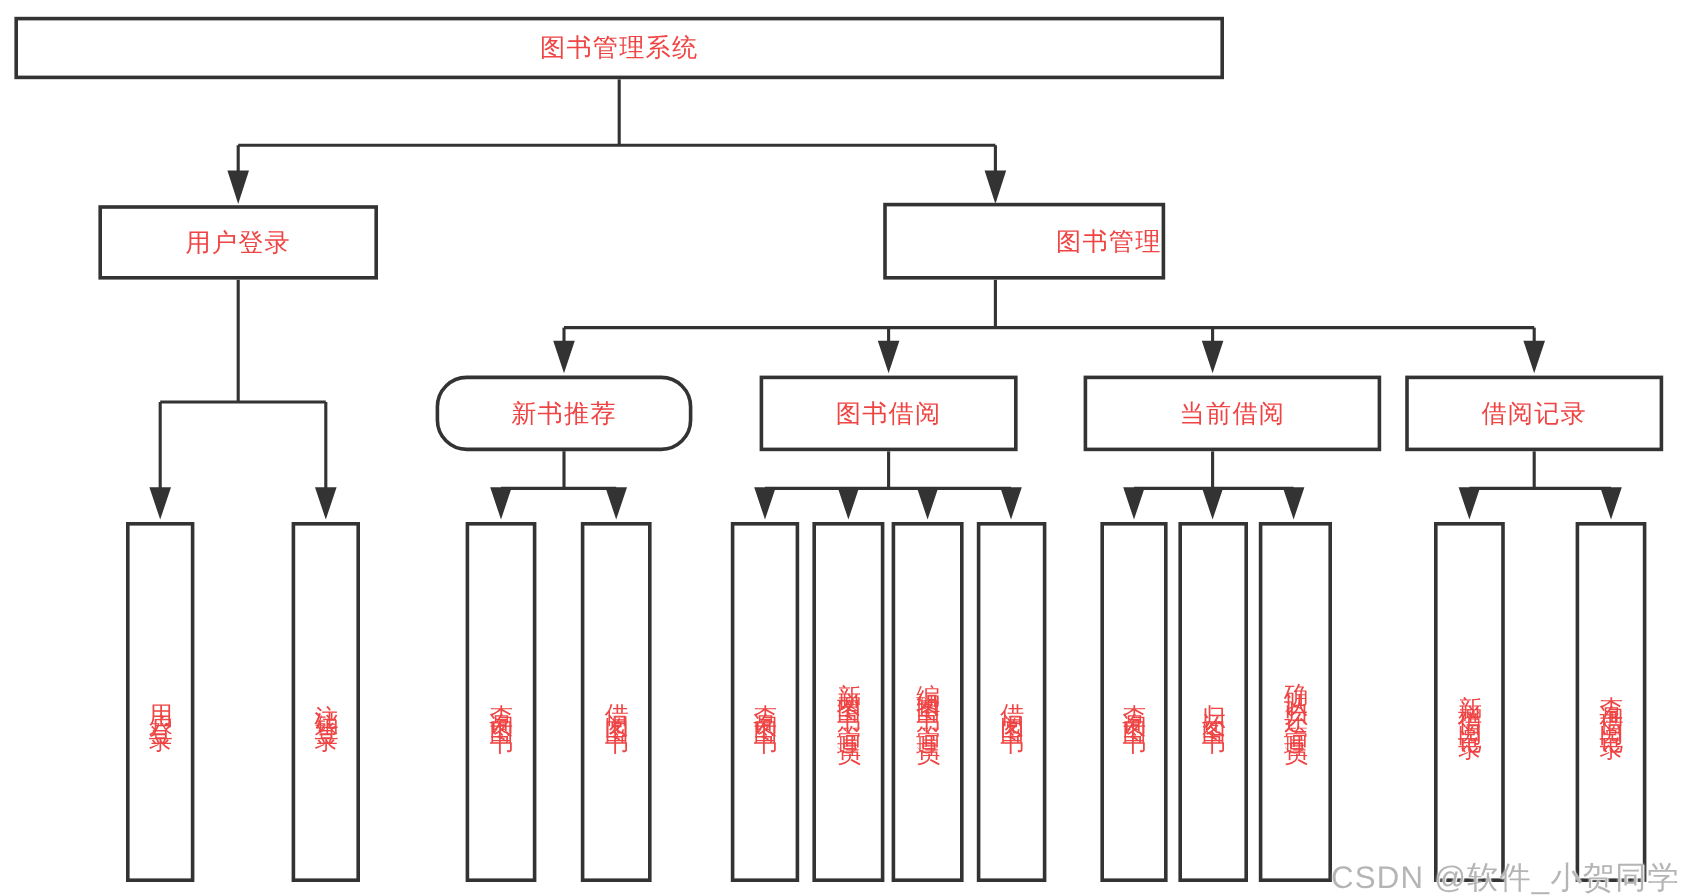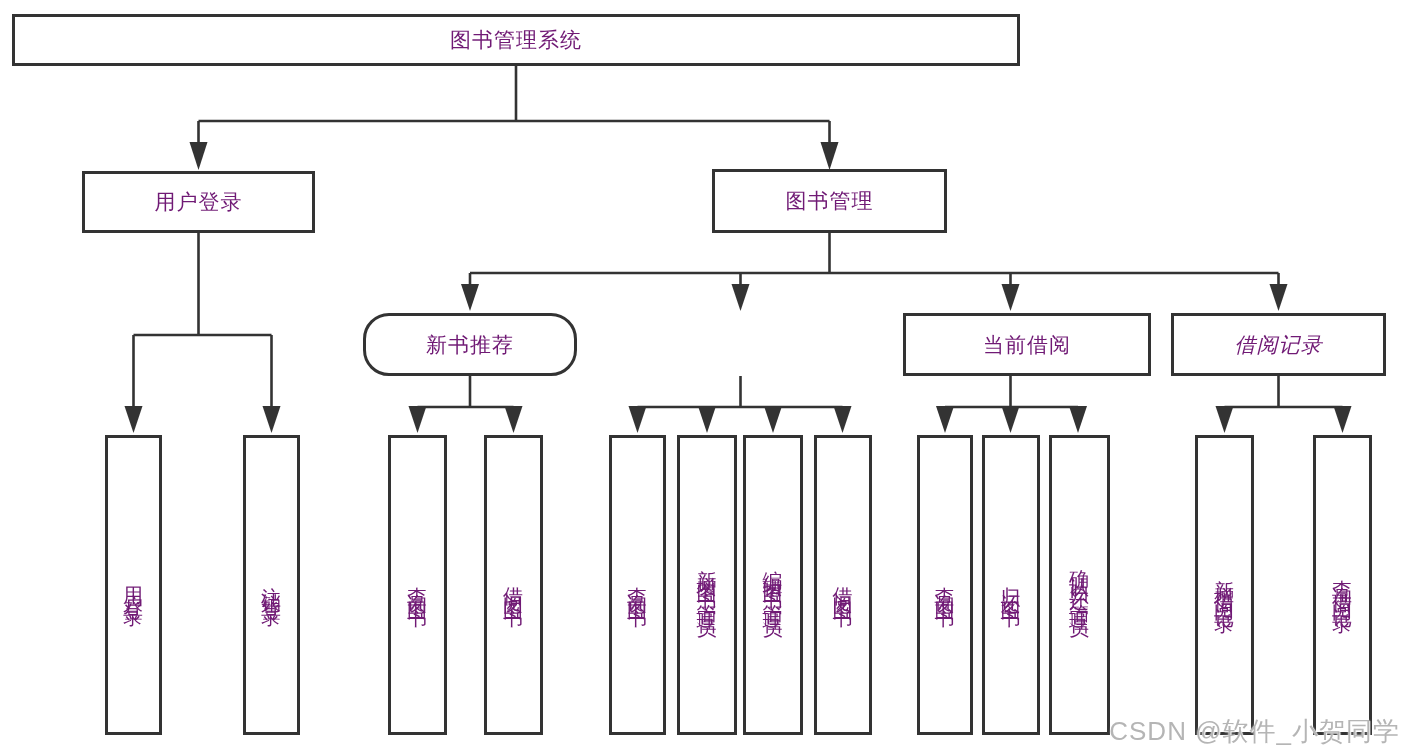--- a/index.html
+++ b/index.html
@@ -18,21 +18,21 @@
     pointer-events: none;
   }
   .box {
     position: absolute;
     background: #ffffff;
     border: 3px solid #333333;
     box-sizing: border-box;
     display: flex;
     align-items: center;
     justify-content: center;
-    color: #701a75;
+    color: #ef4444;
     z-index: 1;
   }
   .box.h { font-size: 21px; letter-spacing: 1px; }
   .box.v span {
     writing-mode: vertical-rl;
     text-orientation: mixed;
     font-size: 20px;
     line-height: 1;
     letter-spacing: 7px;
     white-space: nowrap;
@@ -113,31 +113,34 @@
     </g>
   </svg>
 
   <div class="box h" style="left:12px; top:14px; width:1008px; height:52px;">
     <span>图书管理系统</span>
   </div>
 
   <div class="box h" style="left:82px; top:171px; width:233px; height:62px;">
     <span>用户登录</span>
   </div>
-  <div class="box h" style="left:712px; top:169px; width:235px; height:64px;">
+  <div class="box h" style="left:736px; top:169px; width:235px; height:64px;justify-content:flex-end;">
     <span>图书管理</span>
   </div>
 
   <div class="box h" style="left:363px; top:313px; width:214px; height:63px;border-radius:26px;">
     <span>新书推荐</span>
   </div>
+  <div class="box h" style="left:633px; top:313px; width:215px; height:63px;">
+    <span>图书借阅</span>
+  </div>
   <div class="box h" style="left:903px; top:313px; width:248px; height:63px;">
     <span>当前借阅</span>
   </div>
-  <div class="box h" style="left:1171px; top:313px; width:215px; height:63px;font-style:italic;">
+  <div class="box h" style="left:1171px; top:313px; width:215px; height:63px;">
     <span>借阅记录</span>
   </div>
 
   <div class="box v" style="left:105px; top:435px; width:57px; height:300px;">
     <span>用户登录</span>
   </div>
   <div class="box v" style="left:243px; top:435px; width:57px; height:300px;">
     <span>注销登录</span>
   </div>
 

